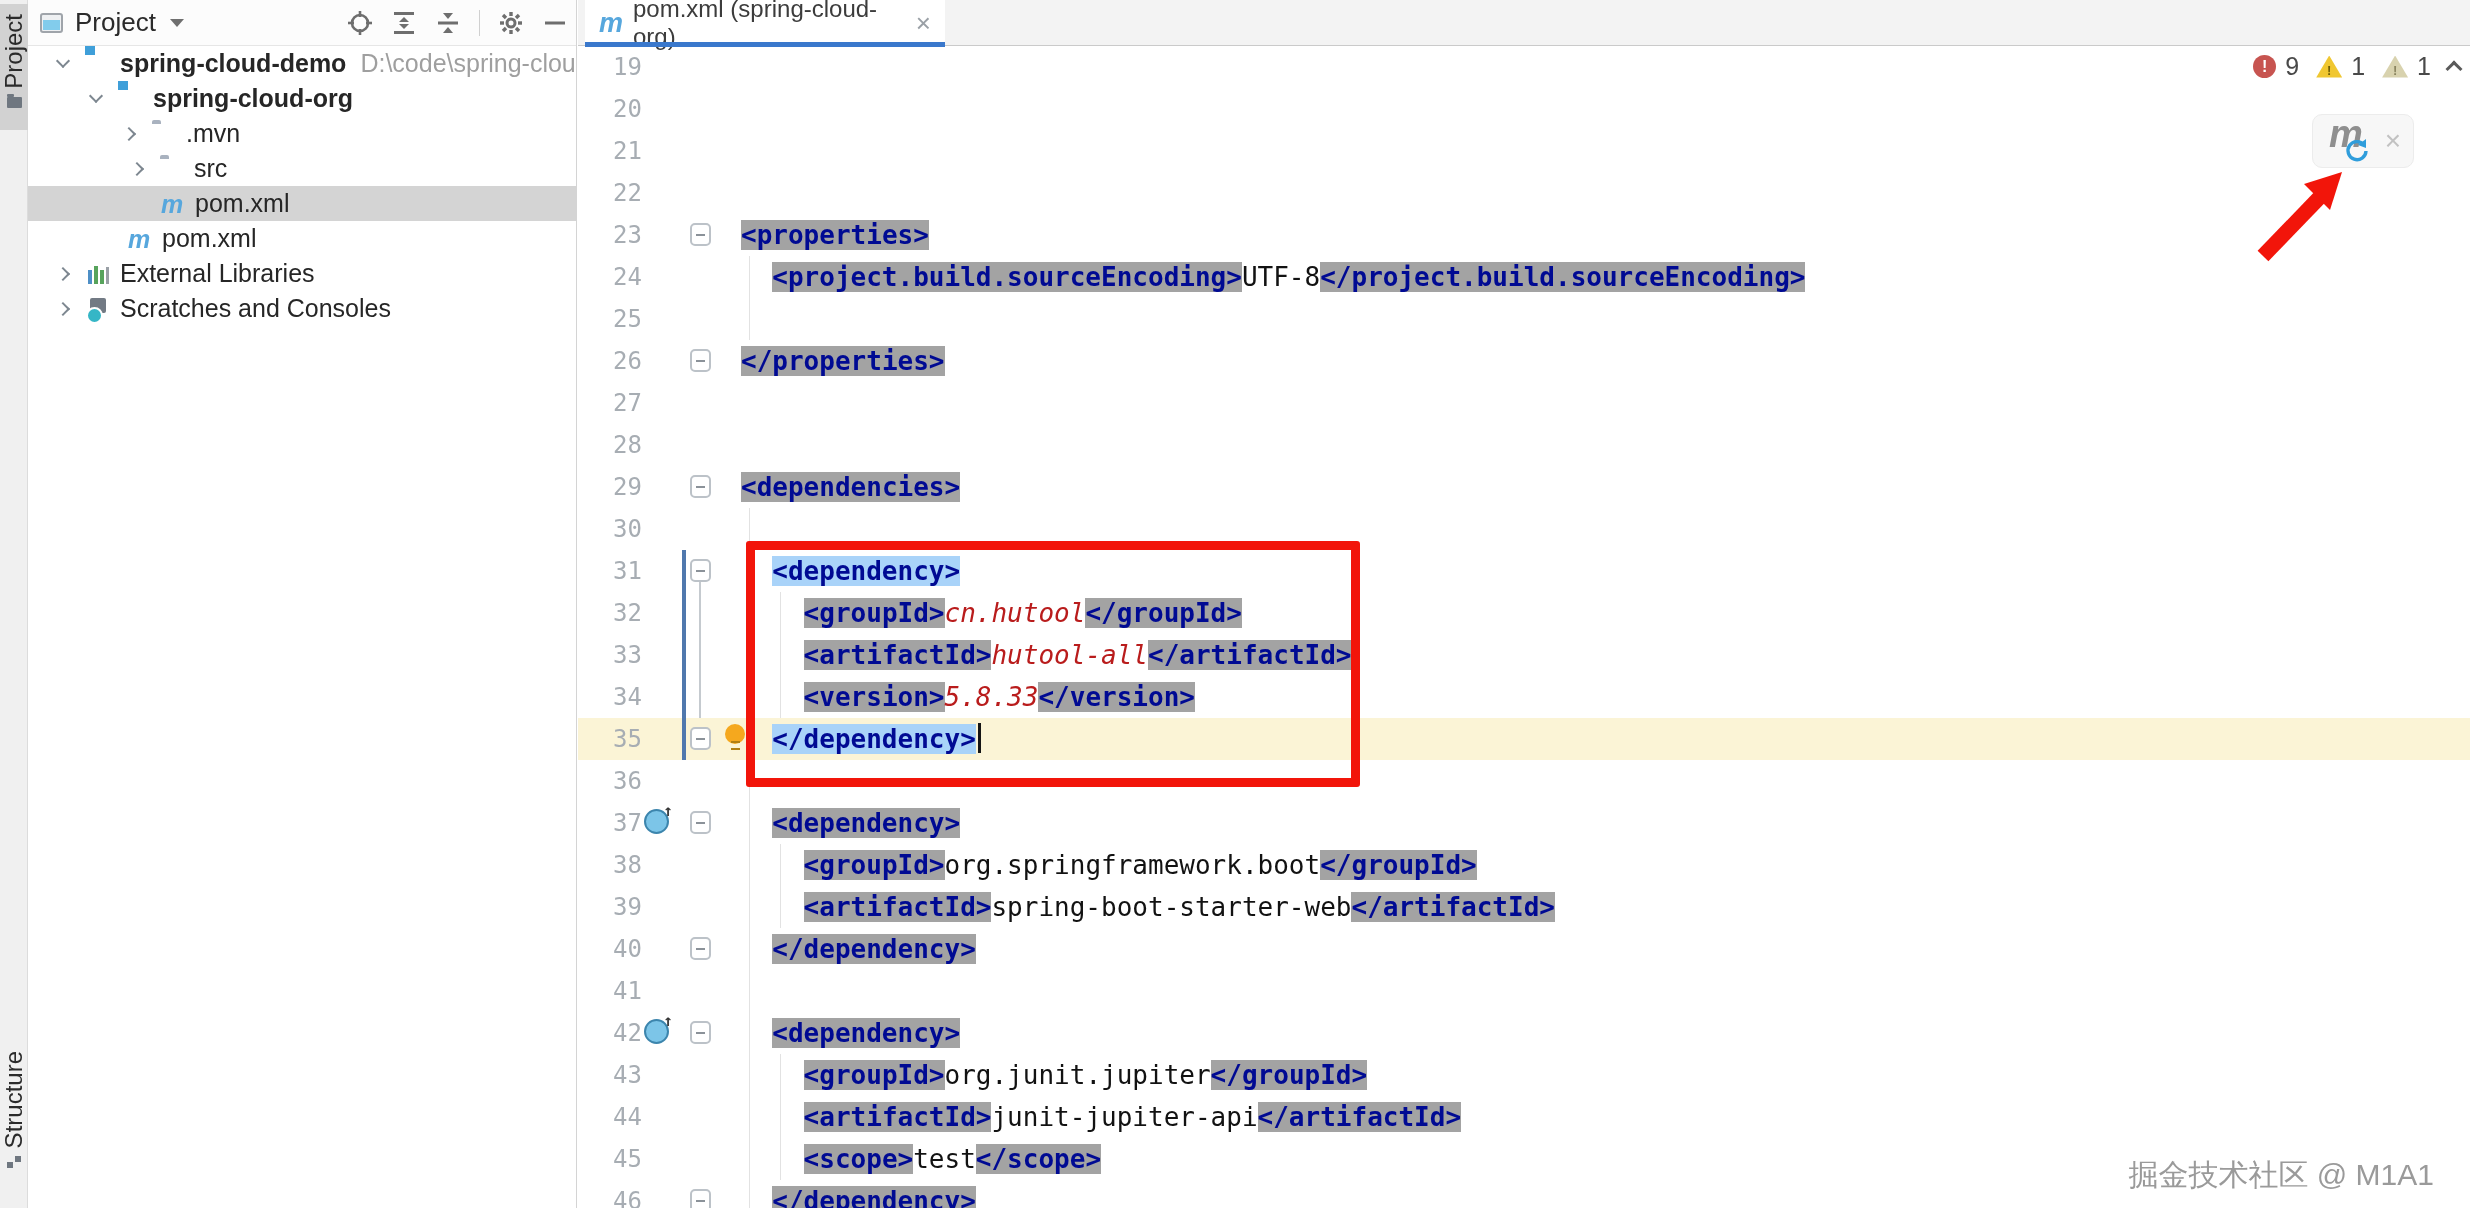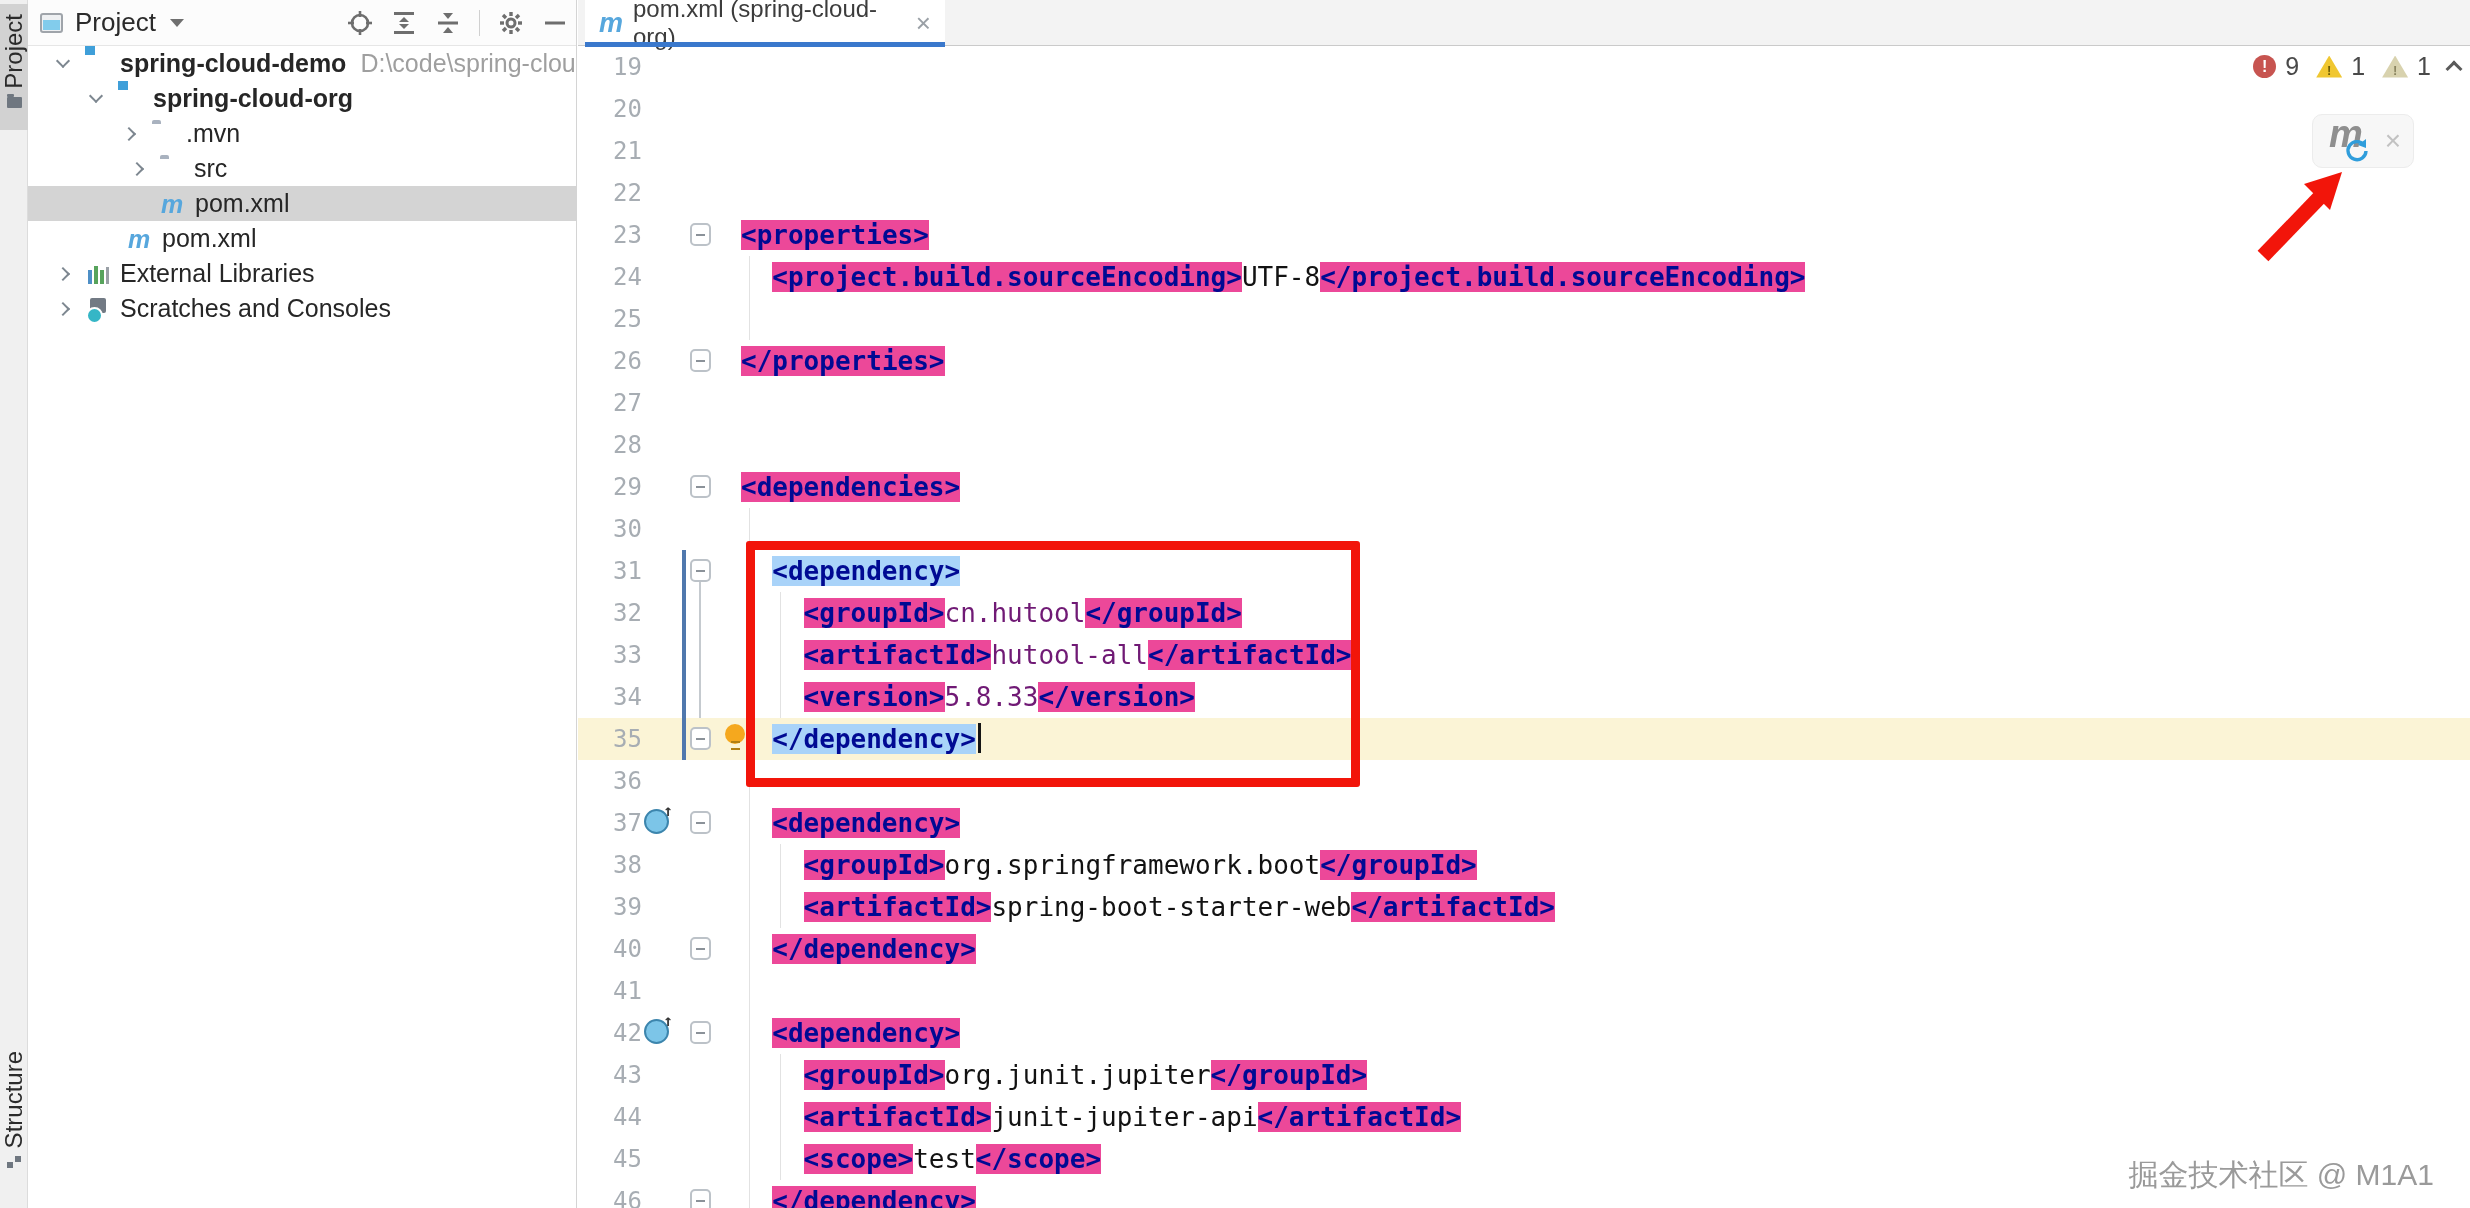--- a/index.html
+++ b/index.html
@@ -85,24 +85,24 @@
   .depico { position:absolute; left:66px; top:7px; width:25px; height:25px; border-radius:50%;
     background:#7cc5e8; border:2px solid #3c85ad; cursor:pointer; }
   .depico .arr { position:absolute; top:-10px; right:-6px; font-size:16px; font-weight:bold;
     color:#333; font-family:"DejaVu Sans Mono", monospace; }
   .bulb { position:absolute; left:146px; top:6px; width:22px; height:28px; cursor:pointer; }
   .bulb::before { content:""; position:absolute; left:1px; top:0; width:20px; height:20px; border-radius:50%;
     background:#f5a81e; }
   .bulb::after { content:""; position:absolute; left:7px; bottom:2px; width:9px; height:5px;
     border-top:2px solid #b07f13; border-bottom:2px solid #b07f13; }
   .ctext { position:absolute; left:163px; top:0; font-size:26px; line-height:42px; white-space:pre; }
-  .ctext .t { color:#000a93; font-weight:bold; background:#ec4899; }
+  .ctext .t { color:#000a93; font-weight:bold; background:#a3a3a3; }
   .ctext .s { color:#000a93; font-weight:bold; background:#a9d3f9; }
   .ctext .v { color:#121212; }
-  .ctext .e { color:#701a75; }
+  .ctext .e { color:#b91c1c;font-style:italic; }
   .caret-bar { display:inline-block; width:3px; height:30px; background:#151515; vertical-align:-5px; margin-left:2px; }
 
   
   .inspections { position:absolute; top:52px; right:10px; display:flex; align-items:center; gap:9px; z-index:6; }
   .insp-count { font-size:25px; color:#494949; margin-right:8px; }
   .err-circle { width:23px; height:23px; border-radius:50%; background:#c75450; color:#fff;
     font-size:16px; font-weight:bold; text-align:center; line-height:23px; }
   .tri { width:26px; height:22px; clip-path:polygon(50% 0,100% 100%,0 100%); position:relative;
     text-align:center; font-size:13px; font-weight:bold; line-height:30px; }
   .tri.warn { background:#f0c731; color:#6d5d05; }

